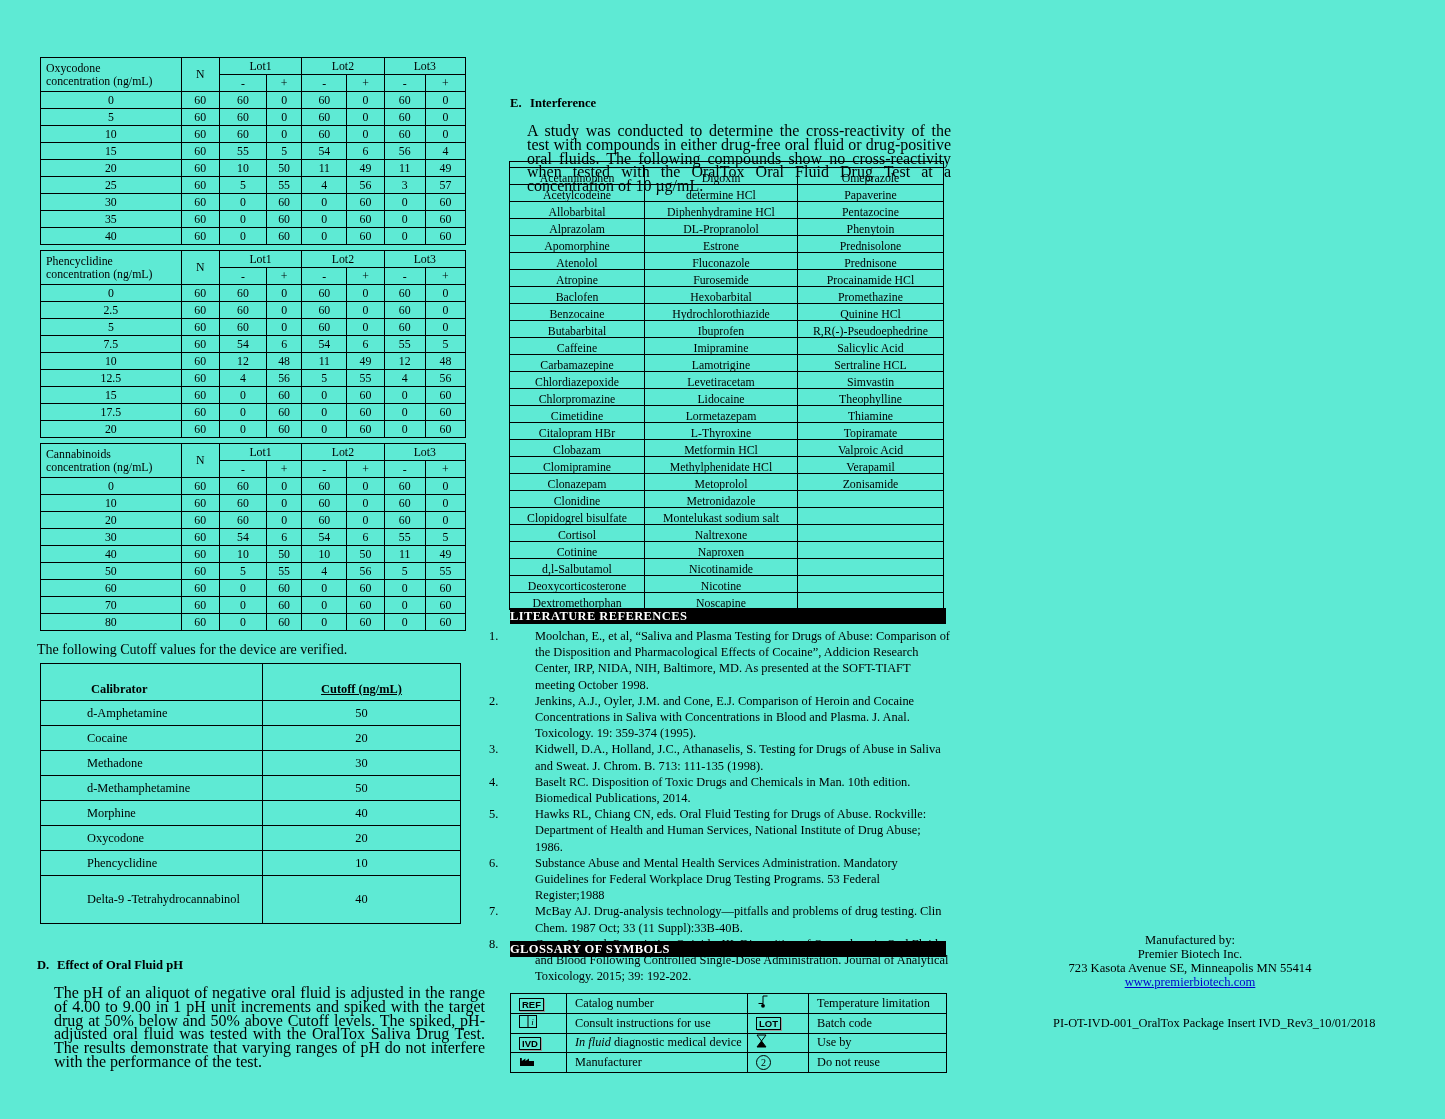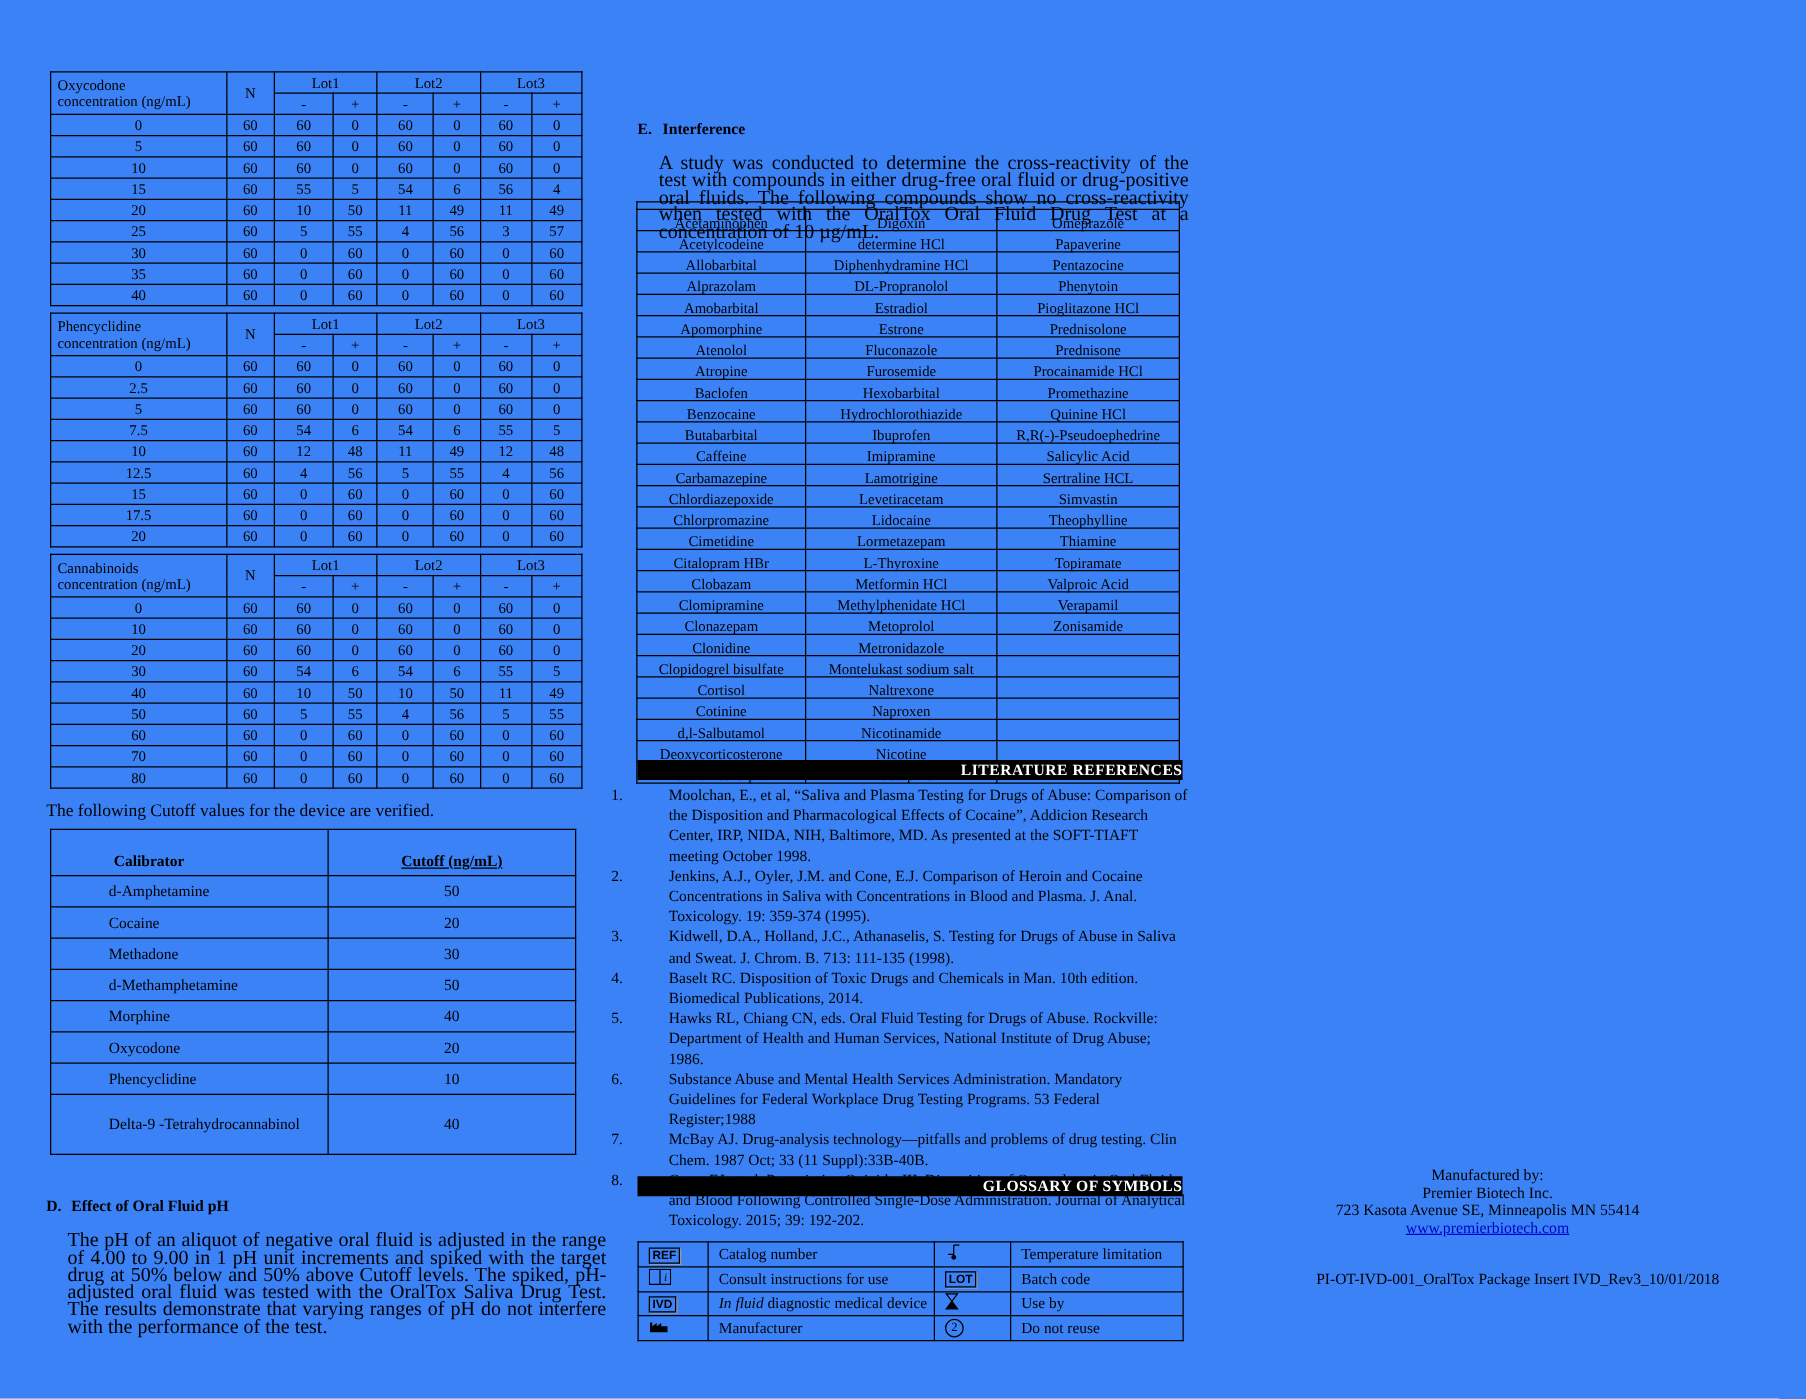--- a/index.html
+++ b/index.html
@@ -1,16 +1,16 @@
 <!DOCTYPE html>
 <html><head>
 <meta charset="utf-8">
 <style>
   html,body{margin:0;padding:0;background:#fff;}
-  .page{position:relative;width:1445px;height:1119px;background:#3b82f6;color:#000;
+  .page{position:relative;width:1445px;height:1119px;background:#5eead4;color:#000;
         font-family:"Liberation Serif","DejaVu Serif",serif;overflow:hidden;}
   .abs{position:absolute;}
   table{border-collapse:collapse;}
 
   
   .conc-table{width:426px;table-layout:fixed;font-size:11.8px;}
   .conc-table td{border:1px solid #000;text-align:center;height:16px;padding:0;line-height:13px;}
   .conc-table td.lbl{text-align:left;padding-left:5px;}
 
   
@@ -30,21 +30,21 @@
   .int-table td.strip{height:5px;}
 
   
   .glos-table{width:436px;table-layout:fixed;font-size:12.3px;margin-top:36px;}
   .glos-table td{border:1px solid #000;height:18.5px;padding:0 0 0 8px;vertical-align:middle;text-align:left;}
   .sym{display:inline-block;vertical-align:middle;}
   .sym-box{border:1px solid #000;box-shadow:1px 1px 0 #999;font-weight:bold;font-size:9.5px;line-height:11px;padding:0 2px;font-family:"Liberation Sans",sans-serif;}
   .sym-circle{width:13px;height:13px;border:1px solid #000;border-radius:50%;text-align:center;line-height:13px;font-size:10px;}
 
   
-  .bar{background:#000000;color:#ffffff;font-weight:bold;text-align:right;
+  .bar{background:#000000;color:#ffffff;font-weight:bold;text-align:left;
        font-size:12.5px;height:16px;line-height:16px;letter-spacing:0.4px;}
 
   
   .sec-head{font-weight:bold;font-size:12.6px;line-height:14px;}
   .sec-letter{display:inline-block;width:20px;}
   .sec-body{margin:14px 0 0 0;padding-left:17px;font-size:16px;line-height:13.8px;text-align:justify;}
 
   
   .refs{margin:0;padding:0;list-style:none;font-size:12.4px;line-height:16.2px;}
   .refs li{padding-left:23px;text-indent:-23px;}
@@ -524,25 +524,20 @@
           <td>Allobarbital</td>
           <td>Diphenhydramine HCl</td>
           <td>Pentazocine</td>
         </tr>
         <tr>
           <td>Alprazolam</td>
           <td>DL-Propranolol</td>
           <td>Phenytoin</td>
         </tr>
         <tr>
-          <td>Amobarbital</td>
-          <td>Estradiol</td>
-          <td>Pioglitazone HCl</td>
-        </tr>
-        <tr>
           <td>Apomorphine</td>
           <td>Estrone</td>
           <td>Prednisolone</td>
         </tr>
         <tr>
           <td>Atenolol</td>
           <td>Fluconazole</td>
           <td>Prednisone</td>
         </tr>
         <tr>

